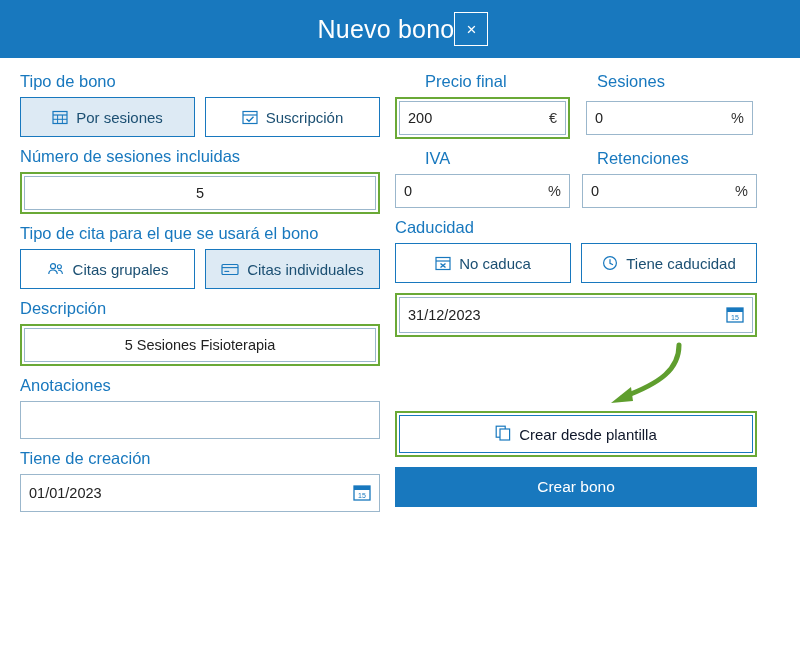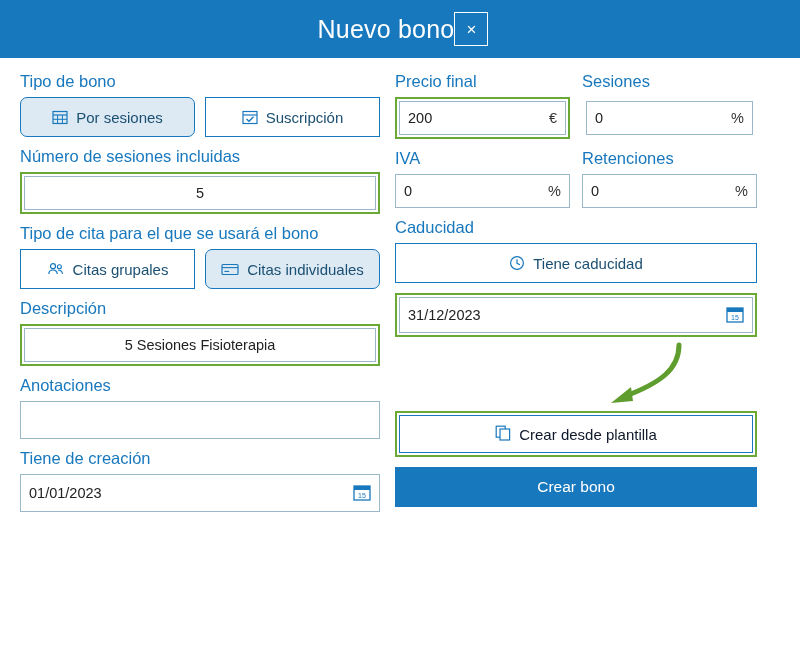--- a/index.html
+++ b/index.html
@@ -86,36 +86,35 @@
     border: 1px solid #1878be;
     background: #ffffff;
     color: #1b4f72;
     display: flex; align-items: center; justify-content: center;
     gap: 8px;
     font-size: 15px;
     cursor: pointer;
   }
   .tbtn.active {
     background: #ddeaf4;
-    border-radius: 7px;
   }
   .tbtn .ic { color: #1878be; display: inline-flex; }
 
   .primary-btn {
     height: 40px;
     background: #1878be;
     color: #ffffff;
     border: none;
     width: 100%;
     font-size: 15.5px;
     display: flex; align-items: center; justify-content: center;
     cursor: pointer;
   }
 
-  .pair { display: flex; gap: 12px; }
+  .pair { display: flex; gap: 12px; margin-left: 30px; }
   .pair > div { flex: 1; }
 
   .two-inputs { display: flex; gap: 12px; }
   .two-inputs > div { flex: 1; }
 
   .arrow-wrap {
     position: relative;
     height: 74px;
   }
   .arrow-svg { position: absolute; right: 66px; top: 2px; }
@@ -272,20 +271,31 @@
             <span class="suffix">%</span>
           </div>
         </div>
       </div>
 
       <div class="field-label">Caducidad</div>
       <div class="btn-row">
         <button class="tbtn">
           <span class="ic">
             <svg width="16" height="16" viewBox="0 0 16 16">
+                <rect x="1" y="2.5" width="14" height="12" fill="none" stroke="#1878be" stroke-width="1.2"></rect>
+                <line x1="1" y1="6" x2="15" y2="6" stroke="#1878be" stroke-width="1.2"></line>
+                <line x1="5.5" y1="8.5" x2="10.5" y2="12.6" stroke="#1878be" stroke-width="1.3"></line>
+                <line x1="10.5" y1="8.5" x2="5.5" y2="12.6" stroke="#1878be" stroke-width="1.3"></line>
+              </svg>
+          </span>
+          <span>No caduca</span>
+        </button>
+        <button class="tbtn">
+          <span class="ic">
+            <svg width="16" height="16" viewBox="0 0 16 16">
                 <circle cx="8" cy="8" r="6.4" fill="none" stroke="#1878be" stroke-width="1.2"></circle>
                 <polyline points="8,4.2 8,8.3 11,9.8" fill="none" stroke="#1878be" stroke-width="1.2"></polyline>
               </svg>
           </span>
           <span>Tiene caducidad</span>
         </button>
       </div>
 
       <div style="height:10px;"></div>
       <div class="hl">

